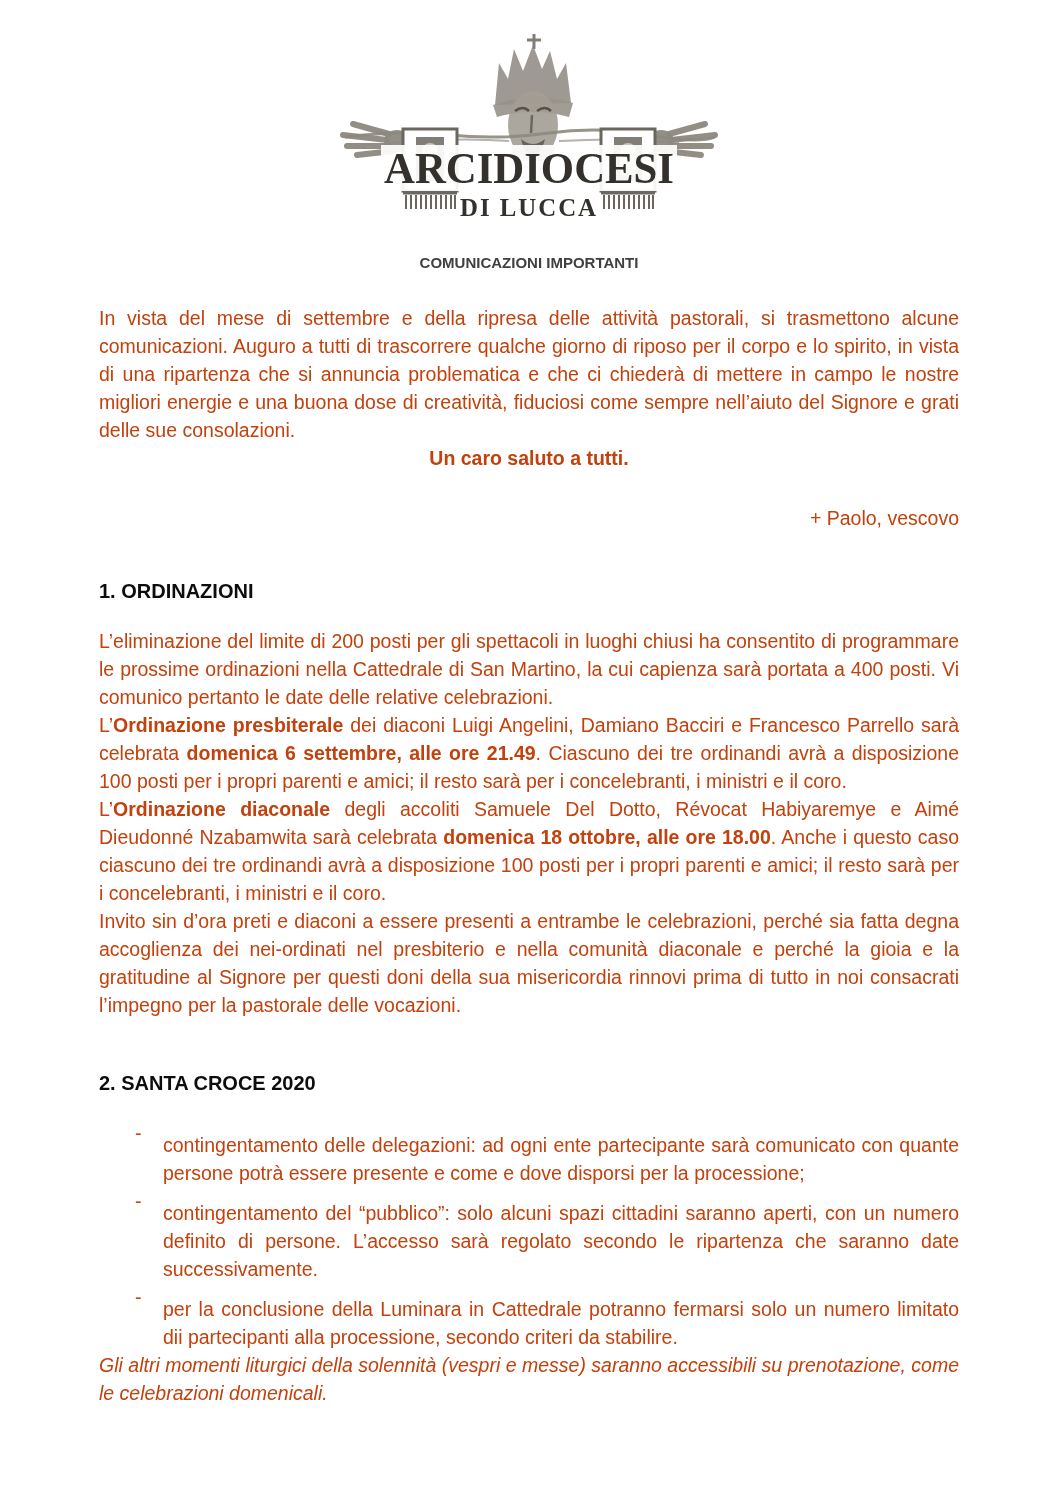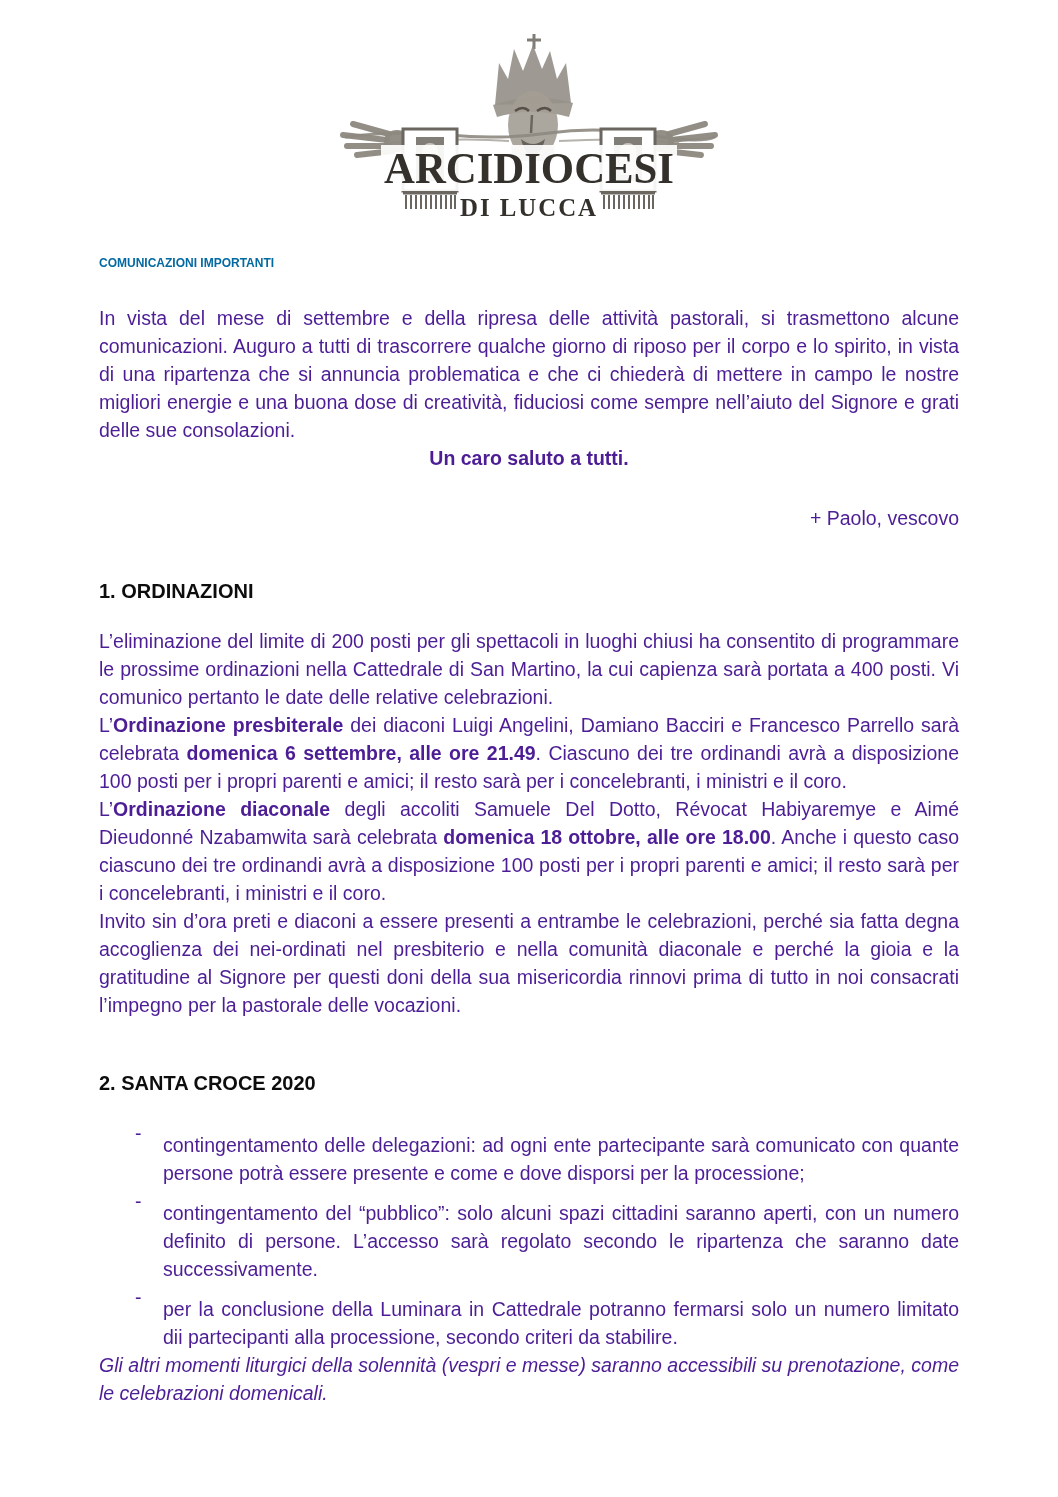--- a/index.html
+++ b/index.html
@@ -16,25 +16,26 @@
   .logo-wrap { width:400px; height:192px; margin:33px auto 0 auto; position:relative; }
   .logo-wrap svg { display:block; width:400px; height:192px; }
   .logo-title-text {
     font-family:"Liberation Serif", serif;
     fill:#34312d;
   }
 
   
   .doc-title {
     margin-top:24px;
-    font-size:12px; font-weight:bold;
+    text-align:center;
+    font-size:15px; font-weight:bold;
     line-height:28px;
-    color:#0369a1;
+    color:#404040;
   }
-  .body-text { font-size:19.5px; line-height:28px; color:#4c1d95; }
+  .body-text { font-size:19.5px; line-height:28px; color:#c2410c; }
   .just { text-align:justify; }
   .intro { margin-top:27px; }
   .salutation { text-align:center;font-weight:bold; }
   .signature { margin-top:32px; padding-left:64px; text-align:right; }
 
   .section-heading {
     text-align:left; font-size:20px; font-weight:bold; line-height:28px; color:#0d0d0d;
   }
   .sh-1 { margin-top:45px; }
   .sh-2 { margin-top:50px; }

